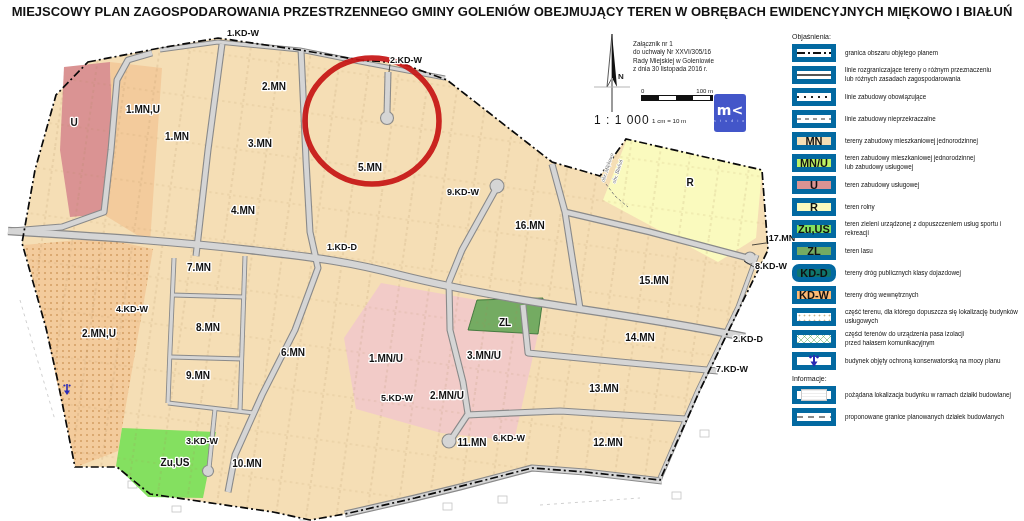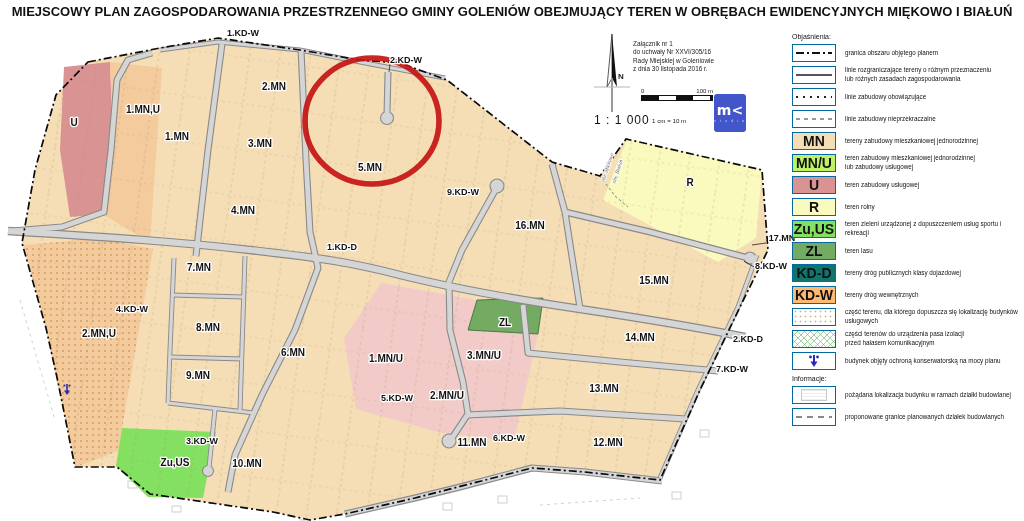--- a/index.html
+++ b/index.html
@@ -44,23 +44,23 @@
   .mk-logo{position:absolute;left:714px;top:94px;width:32px;height:38px;background:#4356c9;
      border-radius:3px;display:flex;flex-direction:column;align-items:center;justify-content:center;}
   .mk-glyph{color:#fff;font:bold 14px "DejaVu Sans",sans-serif;line-height:1;}
   .mk-sub{color:#cdd6ff;font-size:3.5px;letter-spacing:1.6px;margin-top:2px;}
 
   
   .legend{position:absolute;left:792px;top:33px;width:230px;}
   .lhead{font-size:7px;color:#111;margin-bottom:4px;}
   .lhead2{margin-top:5px;}
   .lrow{display:flex;align-items:center;gap:9px;margin-bottom:4px;min-height:18px;}
-  .sym{box-sizing:border-box;width:44px;min-width:44px;height:18px;border:1px solid #0369a1;
+  .sym{box-sizing:border-box;width:44px;min-width:44px;height:18px;border:5px solid #0369a1;
        background:#fff;display:flex;align-items:center;justify-content:center;
-       font-weight:bold;font-size:14px;color:#111;}
+       font-weight:bold;font-size:11px;color:#111;}
   .ltext{font-size:6.3px;line-height:1.4;color:#111;white-space:pre-line;}
   .ln{display:block;width:36px;height:2px;}
   .ln-bd{background:repeating-linear-gradient(90deg,#111 0 8px,transparent 8px 11px,#111 11px 13px,transparent 13px 16px);}
   .ln-sep{height:1.5px;background:#555;}
   .ln-ob{height:2.5px;background:repeating-linear-gradient(90deg,#222 0 2px,transparent 2px 7px);}
   .ln-np{height:1.5px;background:repeating-linear-gradient(90deg,#999 0 4px,transparent 4px 8px);}
   .ln-prop{height:1.5px;background:repeating-linear-gradient(90deg,#888 0 6px,transparent 6px 11px);}
   .sym-dots{background-image:radial-gradient(circle,#c9b28a 0.8px,transparent 1.1px);background-size:5px 5px;}
   .sym-hatch{background-image:
      repeating-linear-gradient(45deg,rgba(90,170,90,.55) 0 0.9px,transparent 0.9px 4.6px),
@@ -328,21 +328,21 @@
         </div>
         <div class="lrow">
           <span class="sym" style="background: rgb(132, 224, 96);">Zu,US</span>
           <span class="ltext">teren zieleni urządzonej z dopuszczeniem usług sportu i rekreacji</span>
         </div>
         <div class="lrow">
           <span class="sym" style="background: rgb(116, 171, 98);">ZL</span>
           <span class="ltext">teren lasu</span>
         </div>
         <div class="lrow">
-          <span class="sym" style="background: #0f766e;">KD-D</span>
+          <span class="sym" style="background: #0f766e; border-radius: 7px;">KD-D</span>
           <span class="ltext">tereny dróg publicznych klasy dojazdowej</span>
         </div>
         <div class="lrow">
           <span class="sym" style="background: #fdba74;">KD-W</span>
           <span class="ltext">tereny dróg wewnętrznych</span>
         </div>
         <div class="lrow">
           <span class="sym sym-dots"></span>
           <span class="ltext">część terenu, dla którego dopuszcza się lokalizację budynków usługowych</span>
         </div>

